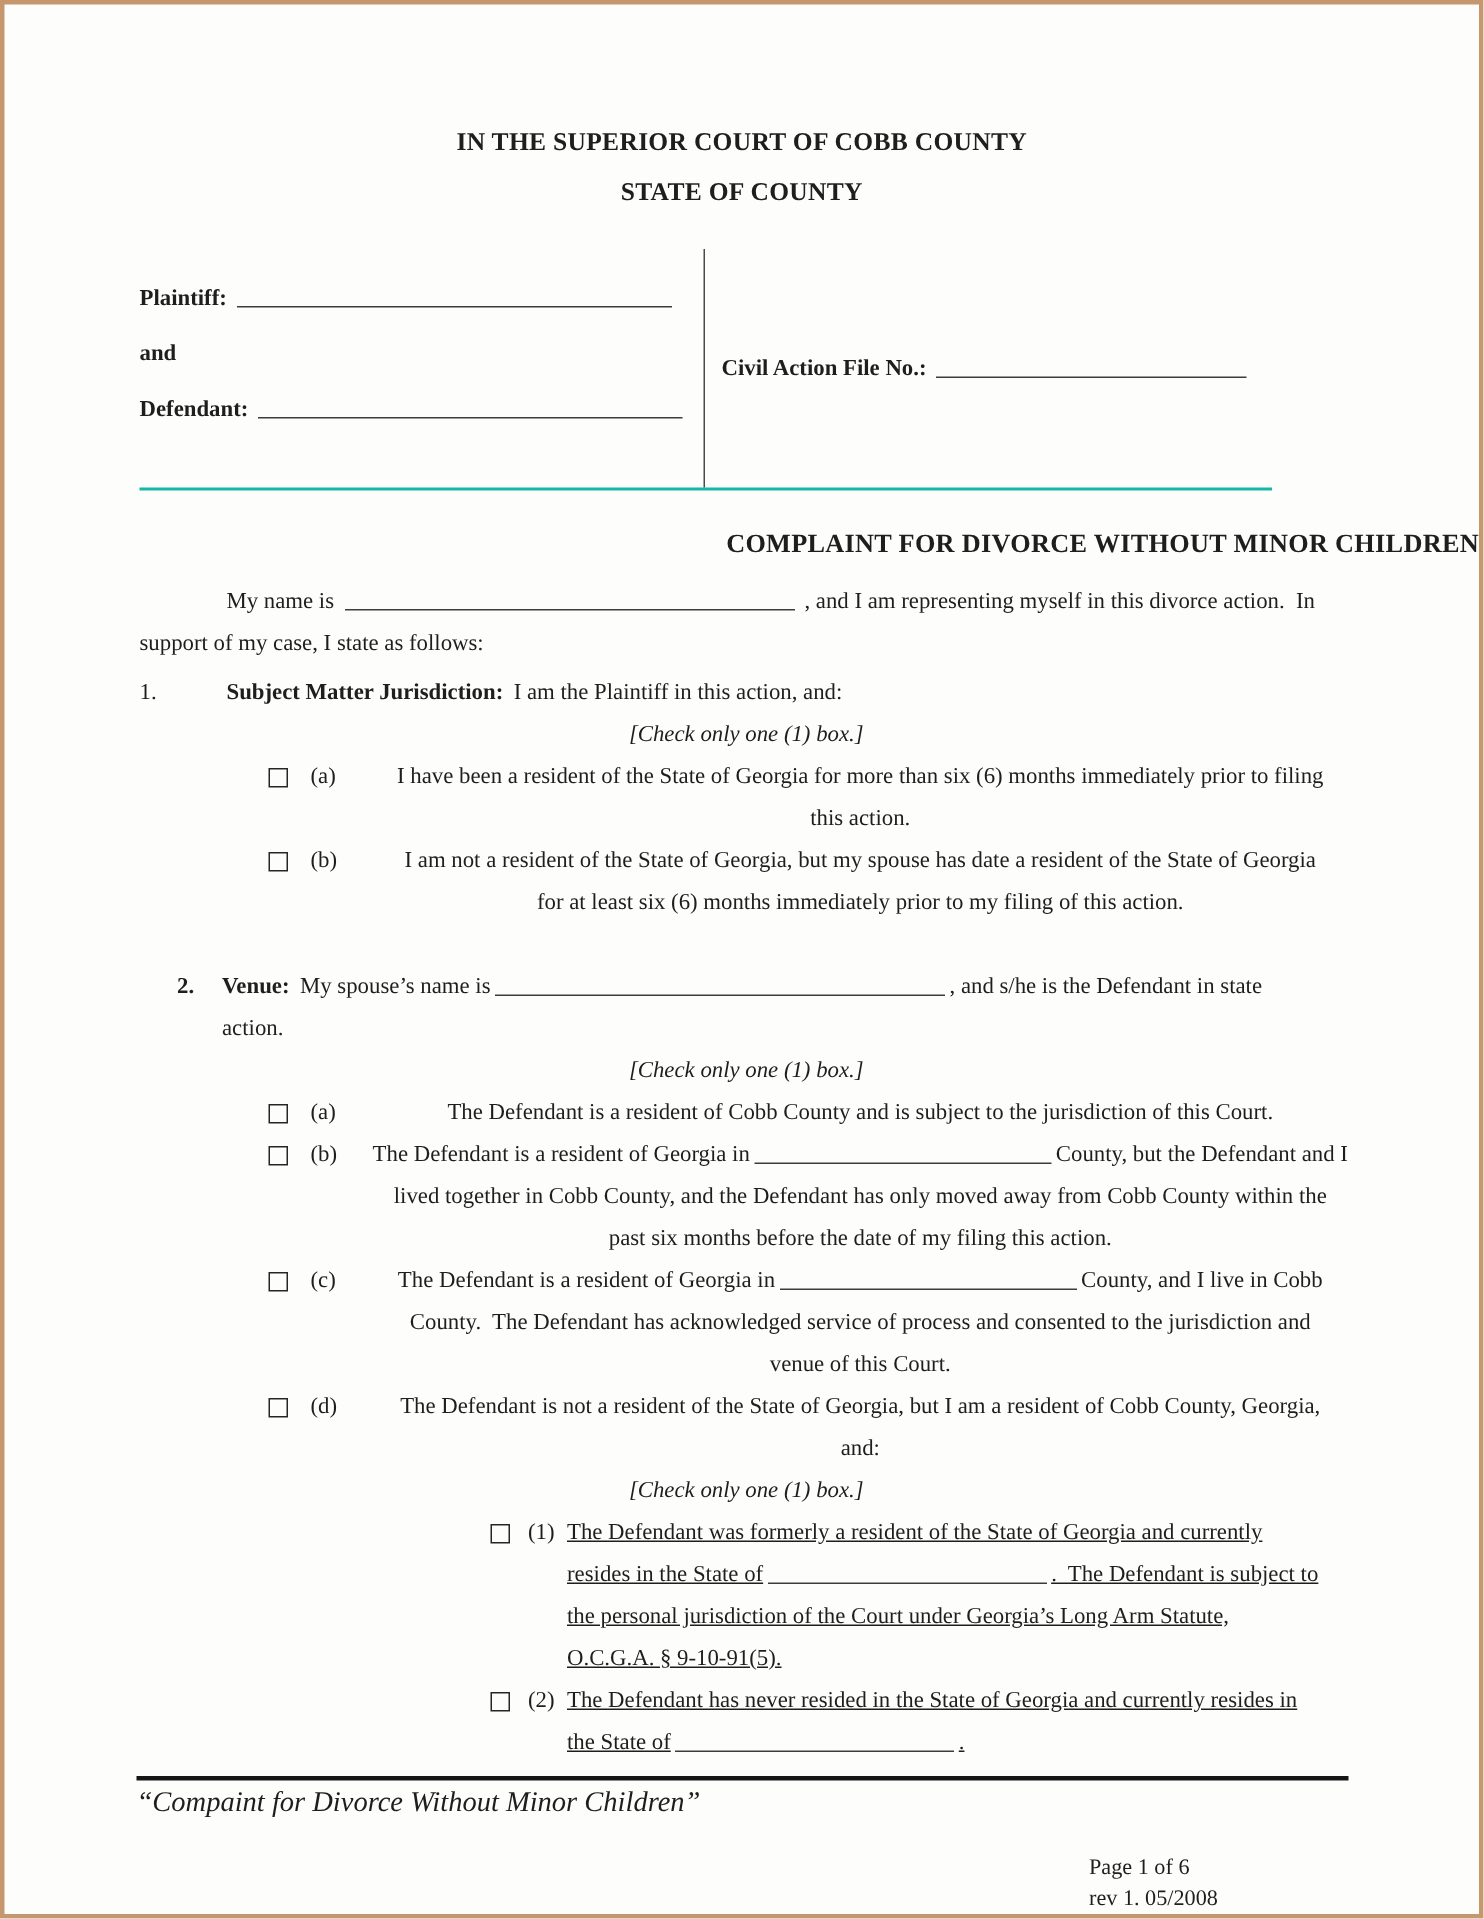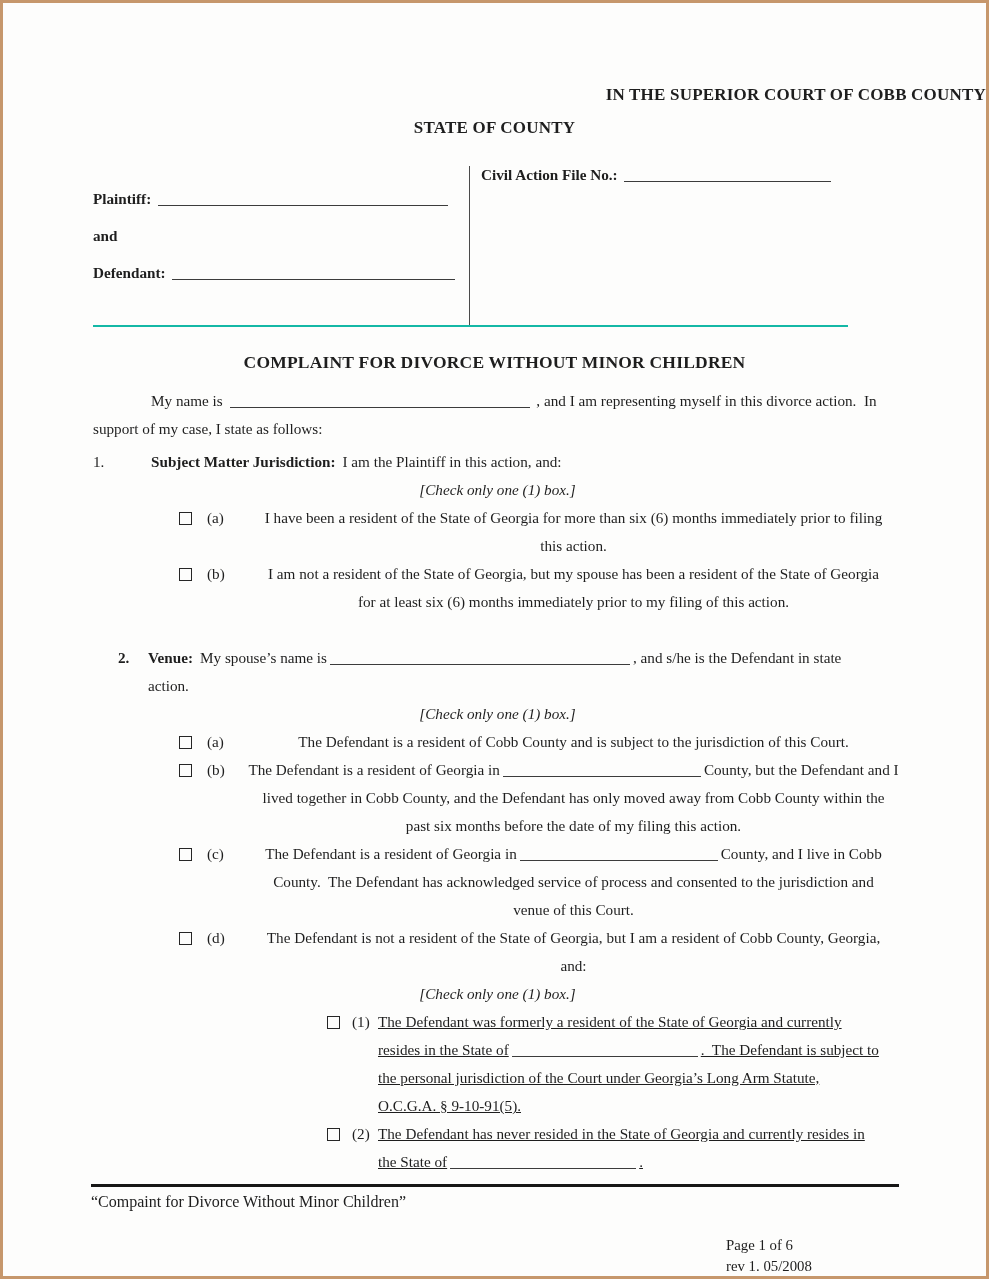--- a/index.html
+++ b/index.html
@@ -12,38 +12,38 @@
     font-family:"Liberation Serif", serif;
     color:#1e1e1e;
     overflow:hidden;
   }
   .abs { position:absolute; }
   .bold { font-weight:bold; }
   .nw { white-space:nowrap; }
 
   
   .court-header { left:0; right:0; top:82px; text-align:center; }
-  .court-header .h1 { font-size:17px; font-weight:bold; letter-spacing:.2px;text-align:right; }
+  .court-header .h1 { font-size:17px; font-weight:bold; letter-spacing:.2px; }
   .court-header .h2 { font-size:17px; font-weight:bold; margin-top:13px; letter-spacing:.2px; }
 
   
   .caption { left:90px; top:163px; width:755px; height:161px;
              border-bottom:2px solid #14b8a6; display:flex; box-sizing:border-box; }
   .cap-left { width:377px; border-right:1.6px solid #4a4a4a; box-sizing:border-box;
               padding-top:22px; font-size:15.2px; }
   .cap-row { line-height:22px; margin-bottom:15px; white-space:nowrap; }
-  .cap-right { flex:1; display:flex; align-items:flex-start; padding-left:11px; font-size:15.2px; }
+  .cap-right { flex:1; display:flex; align-items:center; padding-left:11px; font-size:15.2px; }
 
   .blank { display:inline-block; border-bottom:1.5px solid #3c3c3c; height:14px;
            vertical-align:-2px; margin:0 3px; }
   .w290 { width:290px; } .w283 { width:283px; } .w207 { width:207px; }
   .w300 { width:300px; } .w198 { width:198px; } .w186 { width:186px; }
 
   
-  .doc-title { left:0; right:0; top:349px; text-align:center;
+  .doc-title { left:0; right:0; top:349px; text-align:right;
                font-size:17.5px; font-weight:bold; letter-spacing:.2px; }
 
   
   .body { left:0; top:384px; width:989px; font-size:15.2px; }
   .ln { line-height:28px; }
   .indent1 { margin-left:148px; }
   .left-margin { margin-left:90px; }
   .sec1-num { display:inline-block; width:58px; }
   .sec2 { margin-left:115px; }
   .sec2-num { display:inline-block; width:30px; font-weight:bold; }
@@ -60,21 +60,21 @@
   .chk .itxt { width:677px; line-height:28px;text-align:center; }
 
   .chk2 { display:flex; margin-left:324px; }
   .chk2 .box { width:11px; height:11px; border:1.6px solid #262626;
                margin-top:8px; flex:none; }
   .chk2 .ltr { width:26px; margin-left:12px; flex:none; line-height:28px; }
   .chk2 .itxt { width:506px; line-height:28px;text-decoration:underline; }
 
   
   .footer-rule { left:88px; top:1181px; width:808px; height:3px; background:#161616; }
-  .footer-left { left:88px; top:1188px; font-size:16px; line-height:21px; }
+  .footer-left { left:88px; top:1188px; font-size:19px; line-height:21px;font-style:italic; }
   .footer-right { left:723px; top:1232px; font-size:14.8px; line-height:21px; }
 </style>
 </head>
 <body>
 
 <div class="page">
 
   <div class="abs court-header">
     <div class="h1">IN THE SUPERIOR COURT OF COBB COUNTY</div>
     <div class="h2">STATE OF COUNTY</div>
@@ -125,21 +125,21 @@
       <span class="itxt">
         <div class="nw">I have been a resident of the State of Georgia for more than six (6) months immediately prior to filing</div>
         <div class="nw">this action.</div>
       </span>
     </div>
 
     <div class="chk">
       <span class="box"></span>
       <span class="ltr">(b)</span>
       <span class="itxt">
-        <div class="nw">I am not a resident of the State of Georgia, but my spouse has been a resident of the State of Georgia</div>
+        <div class="nw">I am not a resident of the State of Georgia, but my spouse has date a resident of the State of Georgia</div>
         <div class="nw">for at least six (6) months immediately prior to my filing of this action.</div>
       </span>
     </div>
 
     <div class="ln sec2 nw s2-start">
       <span class="sec2-num">2.</span><span class="bold">Venue:</span><span class="gap7">My spouse’s name is</span><span class="blank w300"></span><span>, and s/he is the Defendant in state</span>
     </div>
     <div class="ln sec2-l2 nw">action.</div>
 
     <div class="ln center-instr">[Check only one (1) box.]</div>

